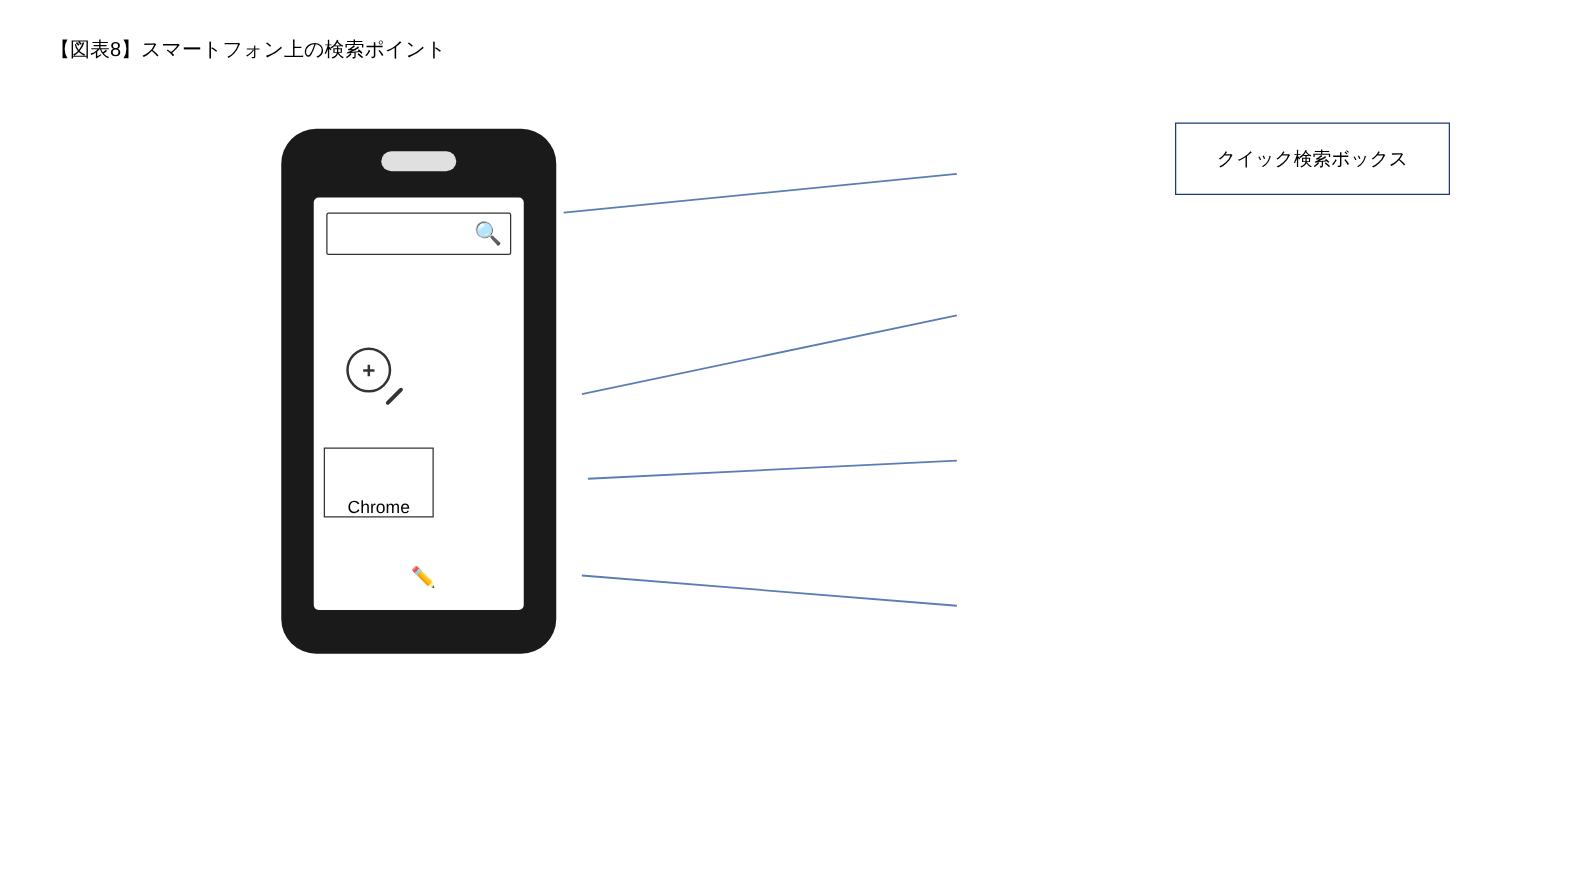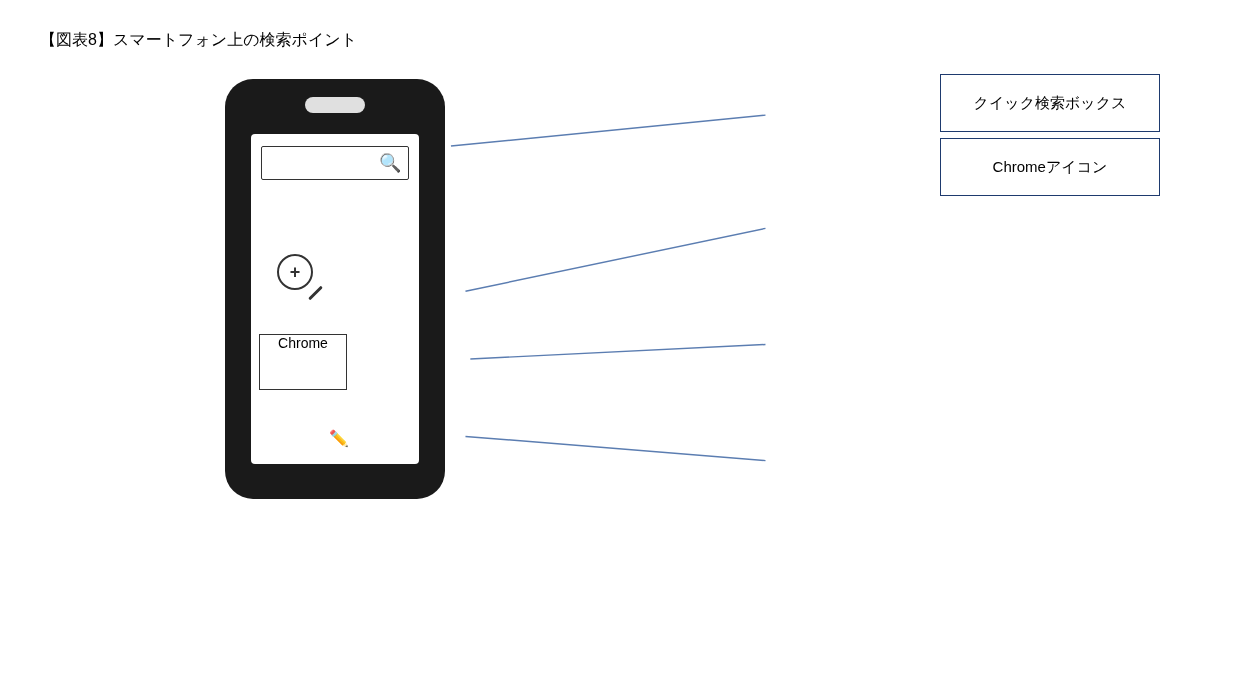--- a/index.html
+++ b/index.html
@@ -16,21 +16,21 @@
       width: 1260px;
       height: 697px;
       position: relative;
       padding: 30px 40px;
     }
 
     .title {
       font-size: 16px;
       font-weight: normal;
       color: #000;
-      margin-bottom: 8px;
+      margin-bottom: 32px;
     }
 
     .diagram-area {
       display: flex;
       align-items: center;
       justify-content: center;
       position: relative;
       width: 100%;
       height: 600px;
     }
@@ -129,21 +129,21 @@
 
     
     .chrome-box {
       position: absolute;
       left: 8px;
       top: 200px;
       width: 88px;
       height: 56px;
       border: 1.5px solid #333;
       display: flex;
-      align-items: flex-start;
+      align-items: flex-end;
       justify-content: center;
     }
 
     .chrome-label-text {
       font-size: 14px;
       color: #000;
     }
 
     
     .voice-icon {
@@ -154,21 +154,21 @@
       color: #333;
     }
 
     
     .annotations {
       position: absolute;
       right: 60px;
       top: 15px;
       display: flex;
       flex-direction: column;
-      gap: 6px;
+      gap: 16px;
     }
 
     .annotation-box {
       width: 220px;
       height: 58px;
       border: 1.5px solid #1e3a6e;
       display: flex;
       align-items: center;
       justify-content: center;
     }
@@ -216,23 +216,20 @@
 
         <div class="voice-icon">✏️</div>
 
       </div>
     </div>
 
     <div class="annotations">
       <div class="annotation-box">
         <span class="annotation-text">クイック検索ボックス</span>
       </div>
-      <div class="annotation-box">
-        <span class="annotation-text">Chromeアイコン</span>
-      </div>
     </div>
 
     <svg class="lines-svg" viewBox="0 0 1180 620" xmlns="http://www.w3.org/2000/svg">
 
       <line x1="405" y1="90" x2="730" y2="58" stroke="#5b7db1" stroke-width="1.5"></line>
 
       <line x1="420" y1="240" x2="730" y2="175" stroke="#5b7db1" stroke-width="1.5"></line>
 
       <line x1="425" y1="310" x2="730" y2="295" stroke="#5b7db1" stroke-width="1.5"></line>
 

